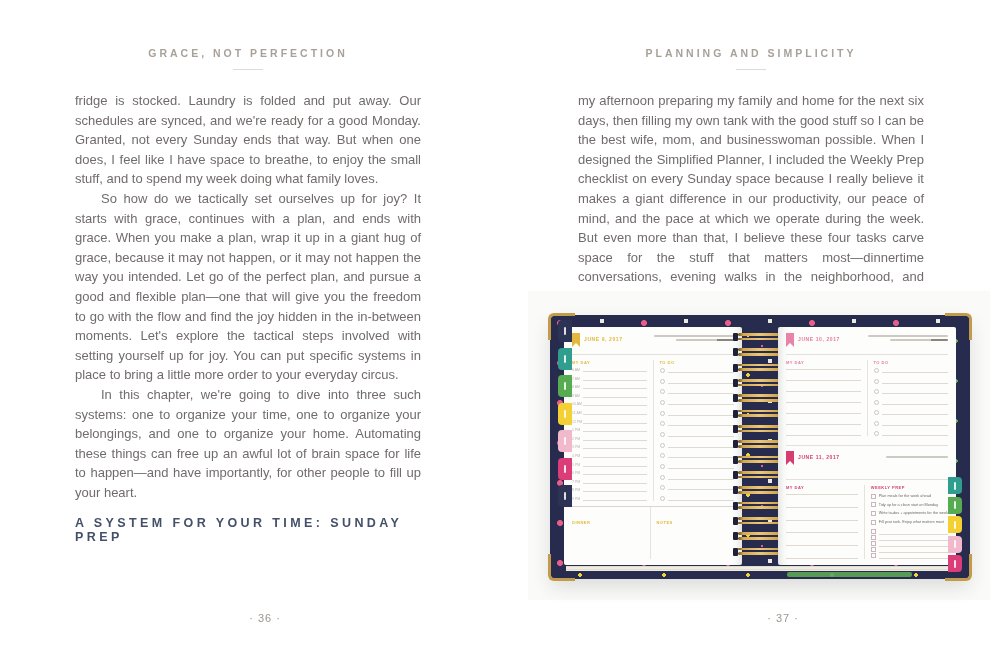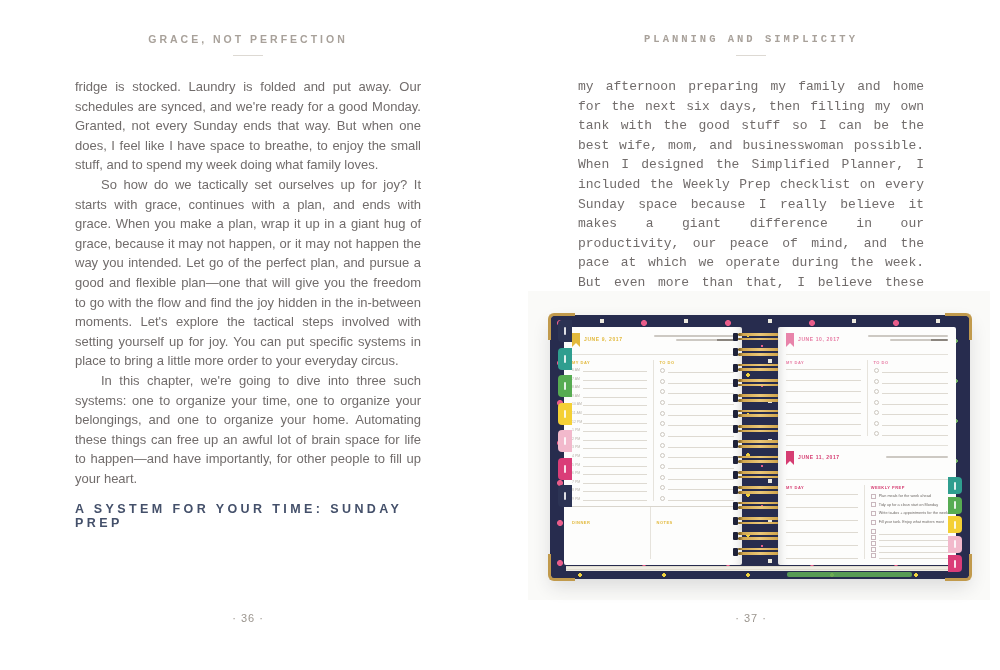--- a/index.html
+++ b/index.html
@@ -2,40 +2,40 @@
 <html><head>
 <meta charset="utf-8">
 <style>
   html,body{margin:0;padding:0;}
   body{
     width:1000px;height:670px;position:relative;overflow:hidden;
     background:#ffffff;
     font-family:"Liberation Sans",sans-serif;
   }
   
-  .bookpage{position:absolute;top:33px;width:346px;}
+  .bookpage{position:absolute;top:47px;width:346px;}
   .page-left{left:75px;}
-  .page-right{left:578px;font-family:Liberation Mono, monospace;}
+  .page-right{left:578px;}
   .running-head{
     text-align:center;color:#a8a19a;font-size:10.5px;font-weight:bold;
     letter-spacing:3px;
   }
   .head-rule{width:30px;height:1px;background:#ddd9d3;margin:10px auto 0;}
   .body-text{margin-top:21px;font-size:13px;line-height:19.6px;color:#716c6b;text-align:justify;}
   .body-text p{margin:0;}
   .body-text p + p{text-indent:26px;}
   .section-heading{
     margin-top:14px;color:#44506a;font-size:12.5px;font-weight:bold;letter-spacing:3.4px;
   }
   .section-text{margin-top:20px;font-size:13px;line-height:19.6px;color:#716c6b;text-align:justify;}
   .pageno{
     position:absolute;top:612px;width:346px;text-align:center;
     color:#9b958e;font-size:11px;letter-spacing:1px;
   }
-  .pageno.l{left:75px;} .pageno.r{left:578px;text-align:center;}
+  .pageno.l{left:92px;} .pageno.r{left:610px;text-align:center;}
 
   
   .photo{position:absolute;left:528px;top:291px;width:462px;height:309px;background:#fafaf8;}
   .cover{
     position:absolute;left:22px;top:24px;width:420px;height:264px;border-radius:6px;
     background-color:#272c4e;
     background-image:
       radial-gradient(circle 3px at 10px 8px, #e85d8a 95%, transparent),
       radial-gradient(circle 2px at 30px 20px, #f0d23f 95%, transparent),
       radial-gradient(circle 2.5px at 52px 6px, #eceadf 95%, transparent),

